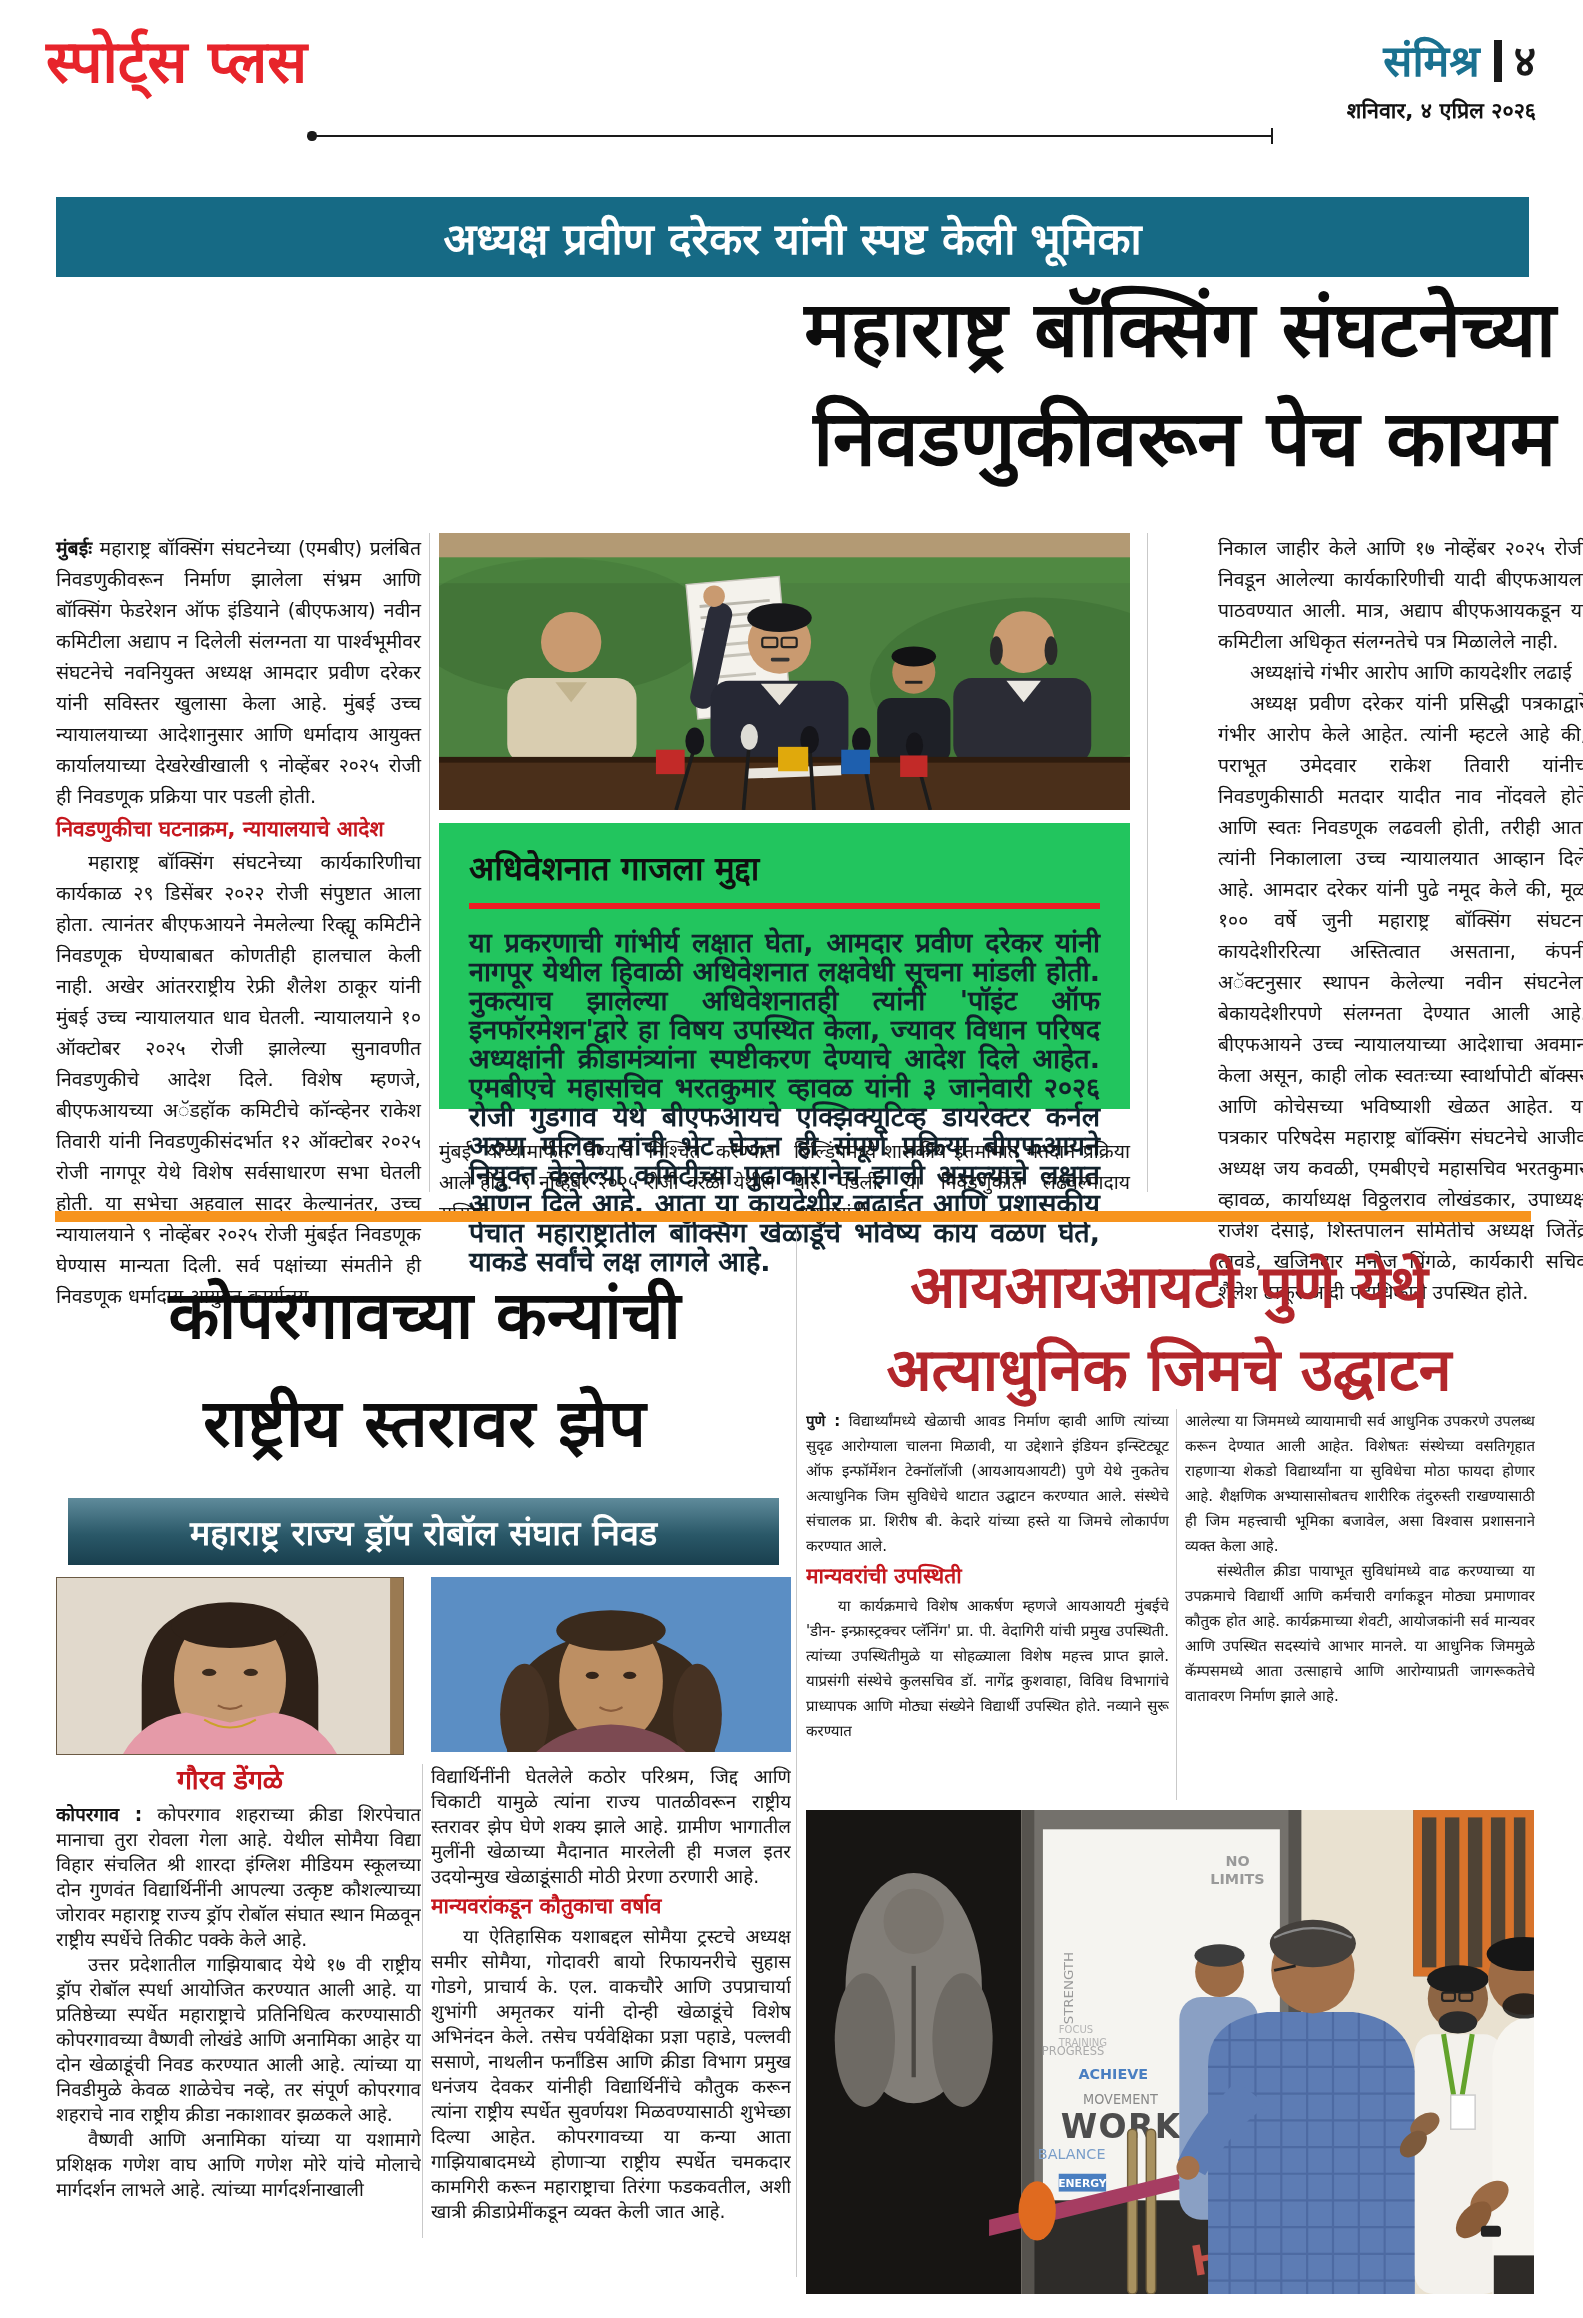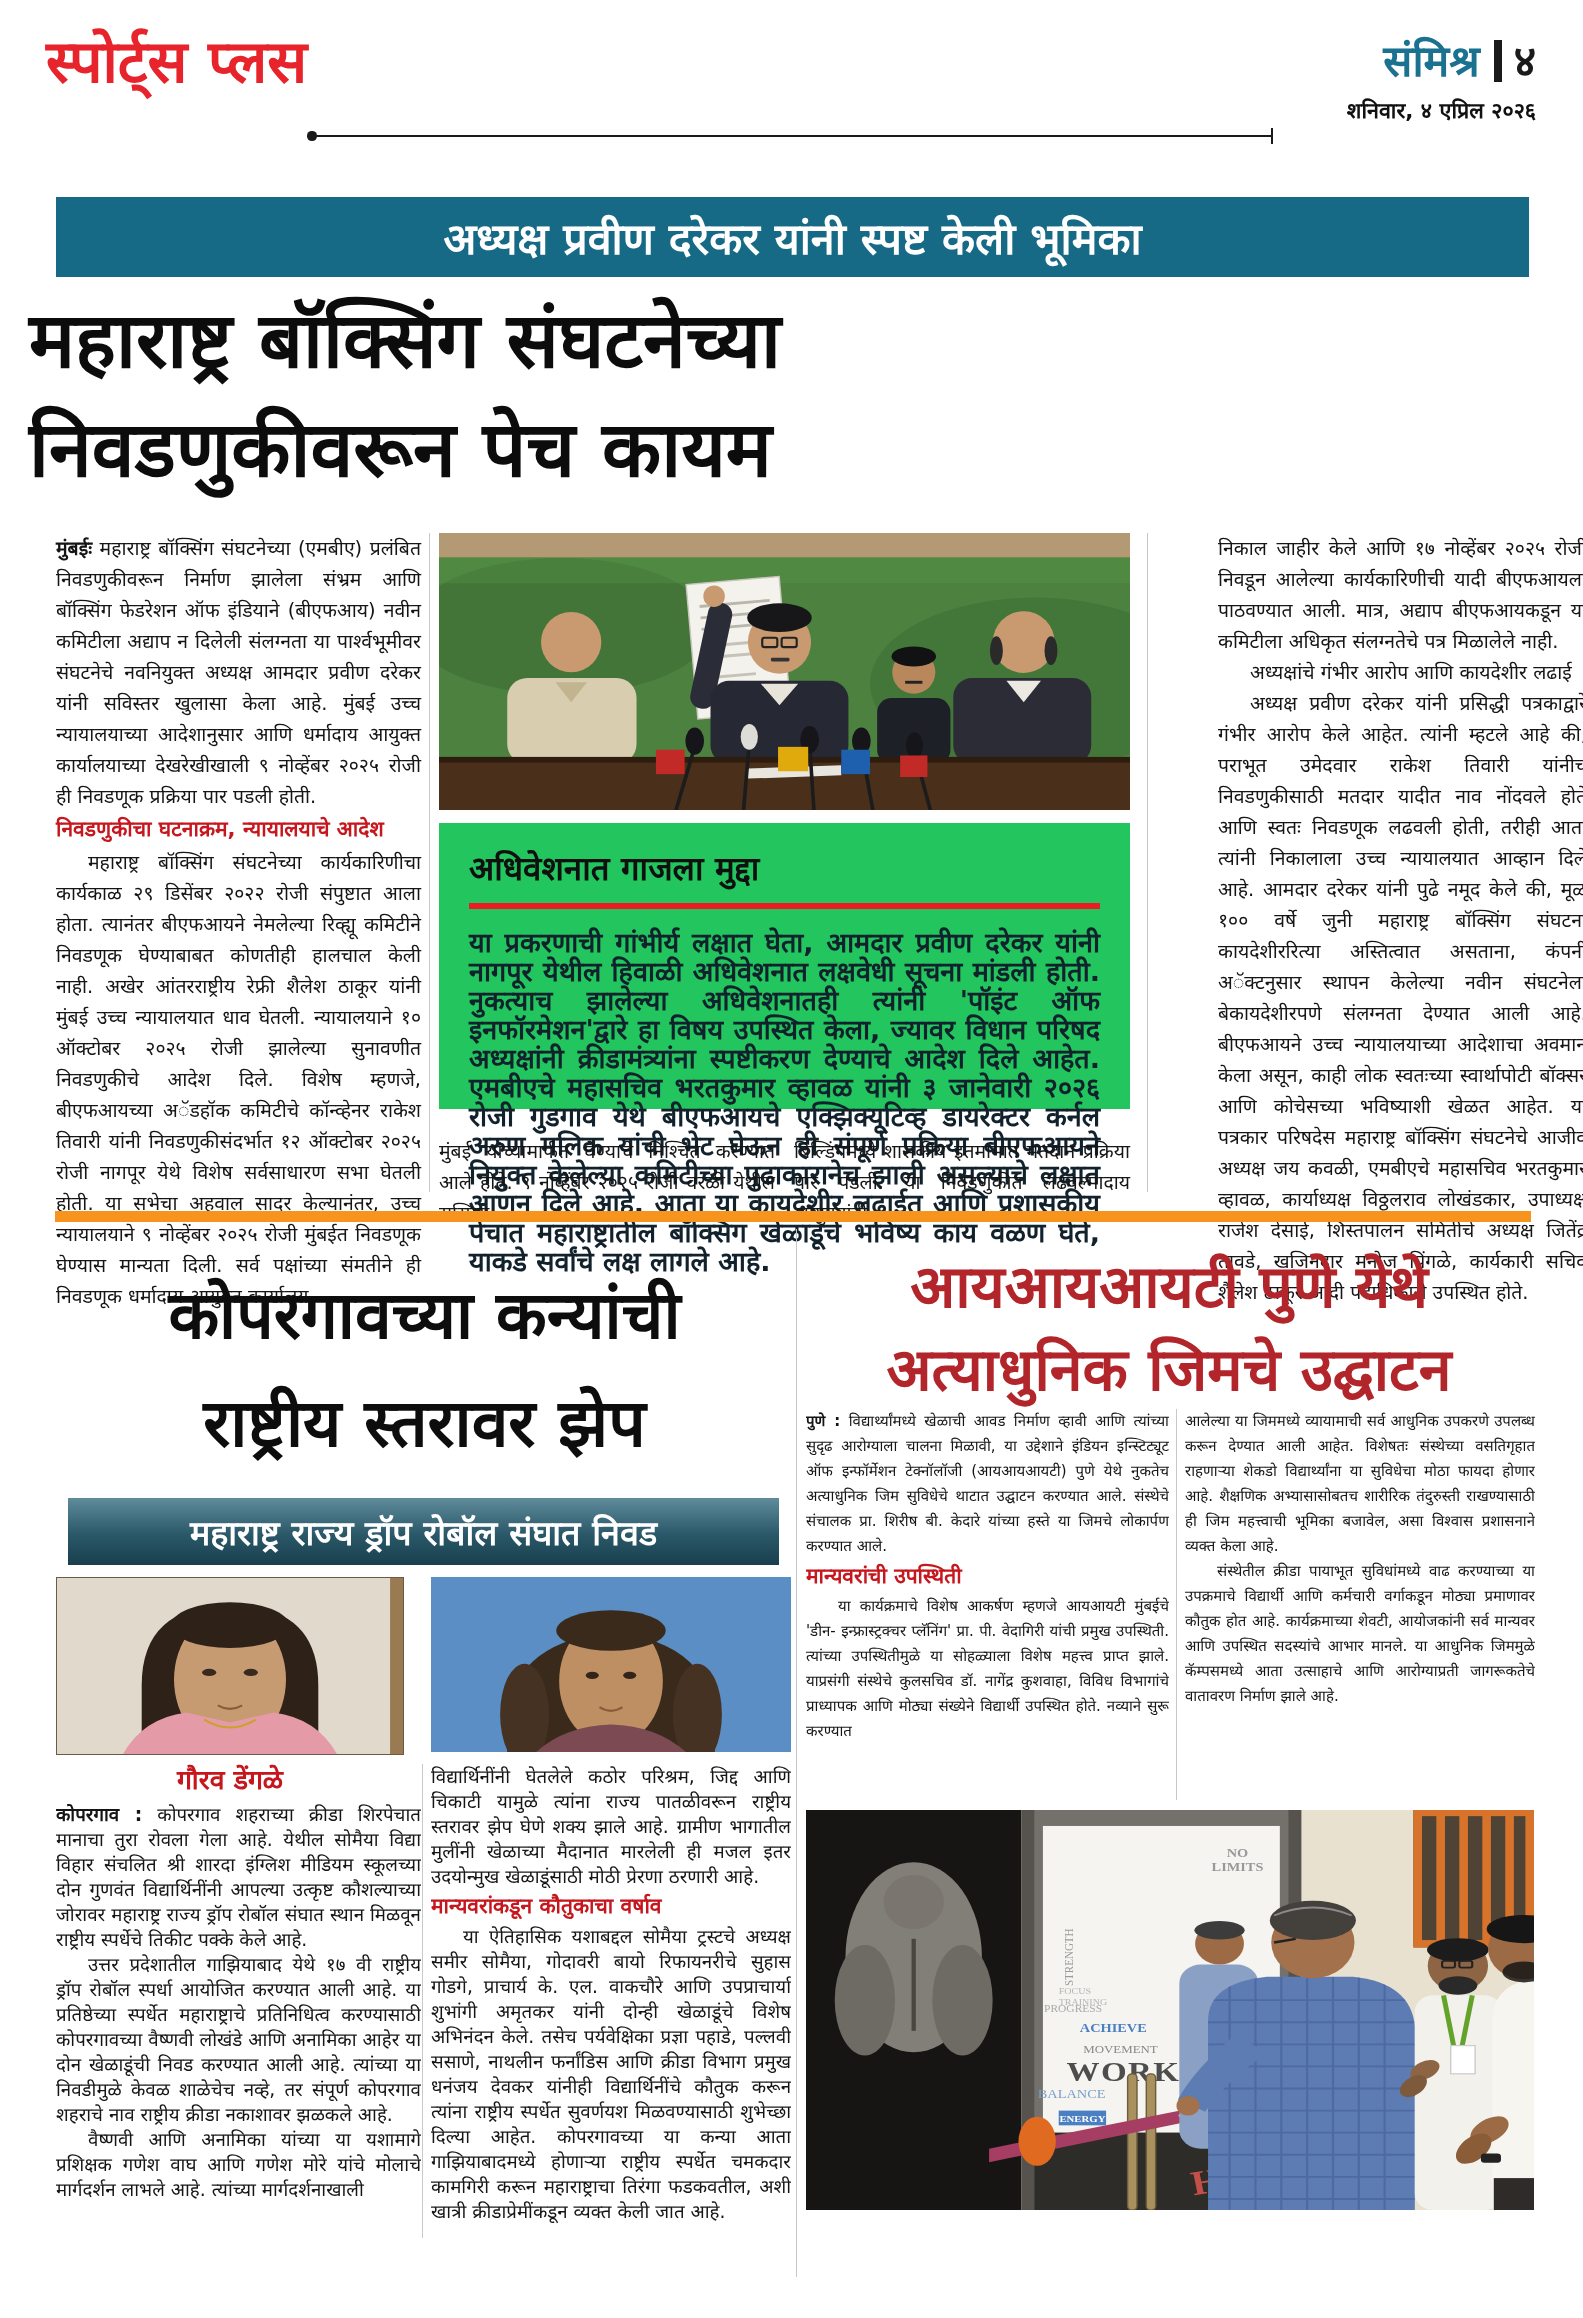--- a/index.html
+++ b/index.html
@@ -15,21 +15,21 @@
   .section-name{color:#1a7190;}
   .sep-bar{display:inline-block;width:8px;height:42px;background:#1a1a1a;margin:0 11.5px 0 14.4px;vertical-align:-5.7px;}
   .page-num{color:#1a1a1a;}
   .edition-date{font-size:21.5px;font-weight:700;color:#111;margin-top:5.7px;white-space:nowrap;}
   .header-rule{position:absolute;left:316px;top:135px;width:955px;height:2.2px;background:#1a1a1a;}
   .header-rule::before{content:"";position:absolute;left:-8.6px;top:-3.6px;width:9.3px;height:9.3px;border-radius:50%;background:#1a1a1a;}
   .header-rule::after{content:"";position:absolute;right:-2.2px;top:-7.2px;width:2.2px;height:16.5px;background:#1a1a1a;}
   
   .kicker{position:absolute;left:56px;top:197px;width:1473px;height:80px;background:#166a85;color:#fff;
     display:flex;align-items:center;justify-content:center;font-size:43px;font-weight:700;}
-  .headline-main{position:absolute;left:29px;top:286px;width:1527px;text-align:left;font-weight:800;
+  .headline-main{position:absolute;left:29px;top:275px;width:1527px;text-align:right;font-weight:800;
     color:#0c0c0c;font-size:77px;line-height:109px;white-space:nowrap;}
   
   .col{position:absolute;}
   .col p{margin:0;font-size:19.4px;line-height:31px;text-align:justify;}
   .col p.ind{text-indent:32px;}
   .lead{font-weight:800;}
   .subhead-red{font-size:21px;line-height:29px;font-weight:800;color:#c6171e;margin:2.9px 0;}
   .t-col1{left:56px;top:533px;width:365px;}
   .t-col3{left:1218px;top:533px;width:369px;}
   .vrule{position:absolute;width:1.4px;background:#c9c9c9;}
@@ -55,21 +55,21 @@
   .photo-p1 svg,.photo-p2 svg{display:block;width:100%;height:100%;}
   .bl-caption{position:absolute;left:56px;top:1761px;width:348px;text-align:center;font-size:26.6px;font-weight:800;color:#c6171e;}
   .bl-col1{left:56px;top:1802px;width:365px;max-height:474px;overflow:hidden;}
   .bl-col2{left:431px;top:1764px;width:360px;max-height:514px;overflow:hidden;}
   .bl-col1 p,.bl-col2 p{font-size:18.7px;line-height:25px;}
   
   .br-headline{position:absolute;left:804px;top:1245px;width:730px;text-align:center;font-size:59px;line-height:83px;font-weight:800;color:#b2262b;white-space:nowrap;}
   .br-col1{left:806px;top:1409px;width:363px;max-height:393px;overflow:hidden;}
   .br-col2{left:1185px;top:1409px;width:350px;max-height:393px;overflow:hidden;}
   .br-col1 p,.br-col2 p{font-size:15px;line-height:25px;}
-  .photo-gym{position:absolute;left:806px;top:1810px;width:728px;height:400px;overflow:hidden;font-family:Liberation Serif, serif;}
+  .photo-gym{position:absolute;left:806px;top:1810px;width:728px;height:484px;overflow:hidden;}
   .photo-gym svg{display:block;width:100%;height:100%;}
 </style>
 </head>
 <body>
 
 <div class="page">
 
   <div class="logo">स्पोर्ट्स प्लस</div>
   <div class="header-right">
     <div class="section-line">

